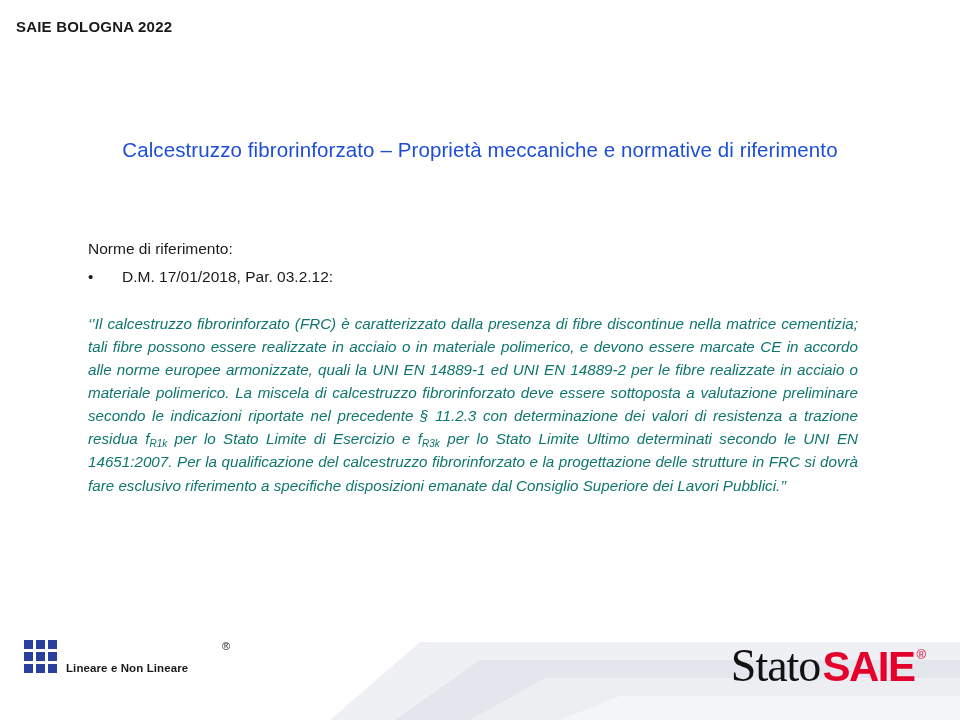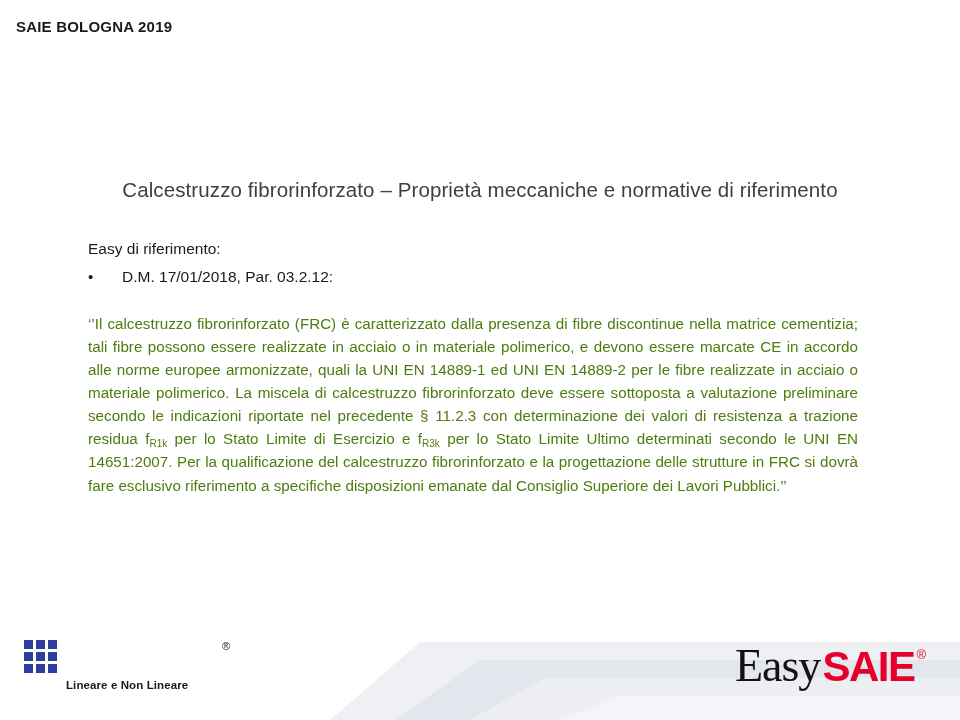--- a/index.html
+++ b/index.html
@@ -34,23 +34,22 @@
 
   
   .slide-title {
     position: absolute;
     top: 138px;
     left: 0;
     width: 960px;
     text-align: center;
     font-size: 20.5px;
     font-weight: normal;
-    color: #404040;
+    color: #1d4ed8;
     letter-spacing: 0.1px;
-    margin-top: 40px;
   }
 
   
   .body-block {
     position: absolute;
     top: 240px;
     left: 88px;
     width: 790px;
   }
   .intro-line {
@@ -70,22 +69,23 @@
     line-height: 1.35;
     color: #1a1a1a;
   }
   .bullet-text {
     font-size: 15.5px;
     line-height: 1.35;
     color: #1a1a1a;
   }
   .quote {
     font-size: 15.2px;
+    font-style: italic;
     line-height: 1.52;
-    color: #4d7c0f;
+    color: #0f766e;
     text-align: justify;
     text-justify: inter-word;
     width: 770px;
     margin-top: 24px;
   }
   .quote sub {
     font-size: 10px;
     vertical-align: baseline;
     position: relative;
     top: 3px;
@@ -133,21 +133,21 @@
   .straus-reg {
     position: absolute;
     left: 198px;
     top: 6px;
     font-size: 11px;
     color: #1a1a1a;
   }
   .straus-tag {
     position: absolute;
     left: 42px;
-    top: 45px;
+    top: 28px;
     font-size: 11.5px;
     font-weight: bold;
     color: #1a1a1a;
     letter-spacing: 0.1px;
   }
 
   
   .easy-logo {
     position: absolute;
     right: 36px;
@@ -178,27 +178,27 @@
     position: relative;
     top: -22px;
     left: 2px;
   }
 </style>
 </head>
 <body>
 
 <div class="slide">
 
-  <div class="header">SAIE BOLOGNA 2019</div>
+  <div class="header">SAIE BOLOGNA 2022</div>
 
   <div class="slide-title">Calcestruzzo fibrorinforzato – Proprietà meccaniche e normative di riferimento</div>
 
   <div class="body-block">
 
-    <div class="intro-line">Easy di riferimento:</div>
+    <div class="intro-line">Norme di riferimento:</div>
 
     <div class="bullet-row">
       <span class="bullet-dot">•</span>
       <span class="bullet-text">D.M. 17/01/2018, Par. 03.2.12:</span>
     </div>
 
     <div class="quote">
       <span>‘’Il calcestruzzo fibrorinforzato (FRC) è caratterizzato dalla presenza di fibre discontinue nella matrice cementizia; tali fibre possono essere realizzate in acciaio o in materiale polimerico, e devono essere marcate CE in accordo alle norme europee armonizzate, quali la UNI EN 14889-1 ed UNI EN 14889-2 per le fibre realizzate in acciaio o materiale polimerico. La miscela di calcestruzzo fibrorinforzato deve essere sottoposta a valutazione preliminare secondo le indicazioni riportate nel precedente § 11.2.3 con determinazione dei valori di resistenza a trazione residua f</span><sub>R1k</sub><span> per lo Stato Limite di Esercizio e f</span><sub>R3k</sub><span> per lo Stato Limite Ultimo determinati secondo le UNI EN 14651:2007. Per la qualificazione del calcestruzzo fibrorinforzato e la progettazione delle strutture in FRC si dovrà fare esclusivo riferimento a specifiche disposizioni emanate dal Consiglio Superiore dei Lavori Pubblici.’’</span>
     </div>
 
@@ -223,18 +223,18 @@
       <rect x="24" y="12" width="9" height="9" fill="#2b3f9e"></rect>
       <rect x="0" y="24" width="9" height="9" fill="#2b3f9e"></rect>
       <rect x="12" y="24" width="9" height="9" fill="#2b3f9e"></rect>
       <rect x="24" y="24" width="9" height="9" fill="#2b3f9e"></rect>
     </svg>
     <div class="straus-reg">®</div>
     <div class="straus-tag">Lineare e Non Lineare</div>
   </div>
 
   <div class="easy-logo">
-    <span class="easy-word">Easy</span>
+    <span class="easy-word">Stato</span>
     <span class="over-word">SAIE</span>
     <span class="easy-reg">®</span>
   </div>
 
 </div>
 
 </body></html>

